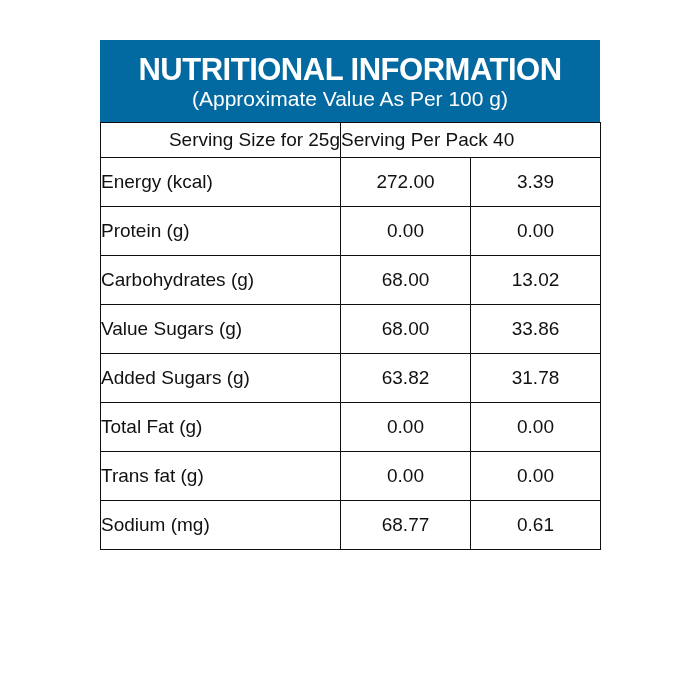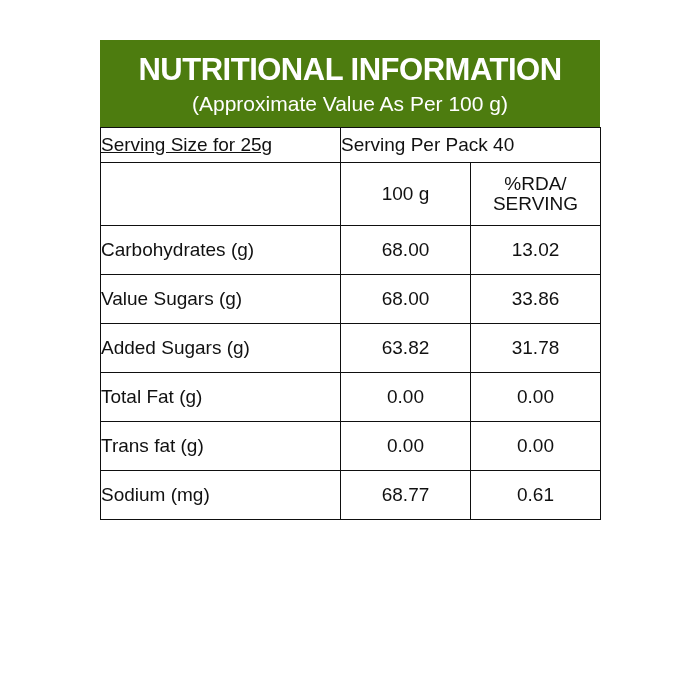--- a/index.html
+++ b/index.html
@@ -11,58 +11,56 @@
     font-family: "Liberation Sans", sans-serif;
   }
   #panel {
     position: absolute;
     left: 100px;
     top: 40px;
     width: 500px;
     box-sizing: border-box;
   }
   .header {
-    background: #4d7c0f;
+    background: #0369a1;
     color: #ffffff;
     text-align: center;
     padding: 14px 10px 12px 10px;
     box-sizing: border-box;
   }
   .header-title {
     font-size: 31px;
     font-weight: bold;
     letter-spacing: -0.5px;
     line-height: 1.05;
     font-family: "Liberation Sans", sans-serif;
   }
   .header-sub {
     font-size: 21px;
-    margin-top: 5px;
     line-height: 1.1;
     font-weight: normal;
   }
   table.nut {
     border-collapse: collapse;
     width: 500px;
     table-layout: fixed;
   }
   table.nut td {
     border: 1px solid #0f0f0f;
     font-size: 19px;
     color: #111;
     padding: 0;
     vertical-align: middle;
   }
   .serving-row td {
     height: 34px;
   }
   .serving-left {
     padding-left: 14px;
-    text-align: left;
-    text-decoration: underline;
+    text-align: right;
   }
   .serving-right {
     padding-right: 14px;
     text-align: left;
   }
   .head-row td {
     height: 62px;
     text-align: center;
     font-size: 19px;
     line-height: 1.05;
@@ -97,29 +95,31 @@
       <col class="col-label">
       <col class="col-100">
       <col class="col-rda">
     </colgroup>
     <tbody>
       <tr class="serving-row">
         <td class="serving-left">Serving Size for 25g</td>
         <td class="serving-right" colspan="2">Serving Per Pack 40</td>
       </tr>
 
-      <tr class="head-row">
-        <td></td>
-        <td>100 g</td>
-        <td class="rda-two-line">
-          <div>%RDA/</div>
-          <div>SERVING</div>
-        </td>
+
+      <tr class="data-row">
+        <td class="label-cell">Energy (kcal)</td>
+        <td class="value-cell">272.00</td>
+        <td class="value-cell">3.39</td>
       </tr>
-
+      <tr class="data-row">
+        <td class="label-cell">Protein (g)</td>
+        <td class="value-cell">0.00</td>
+        <td class="value-cell">0.00</td>
+      </tr>
       <tr class="data-row">
         <td class="label-cell">Carbohydrates (g)</td>
         <td class="value-cell">68.00</td>
         <td class="value-cell">13.02</td>
       </tr>
       <tr class="data-row">
         <td class="label-cell">Value Sugars (g)</td>
         <td class="value-cell">68.00</td>
         <td class="value-cell">33.86</td>
       </tr>

